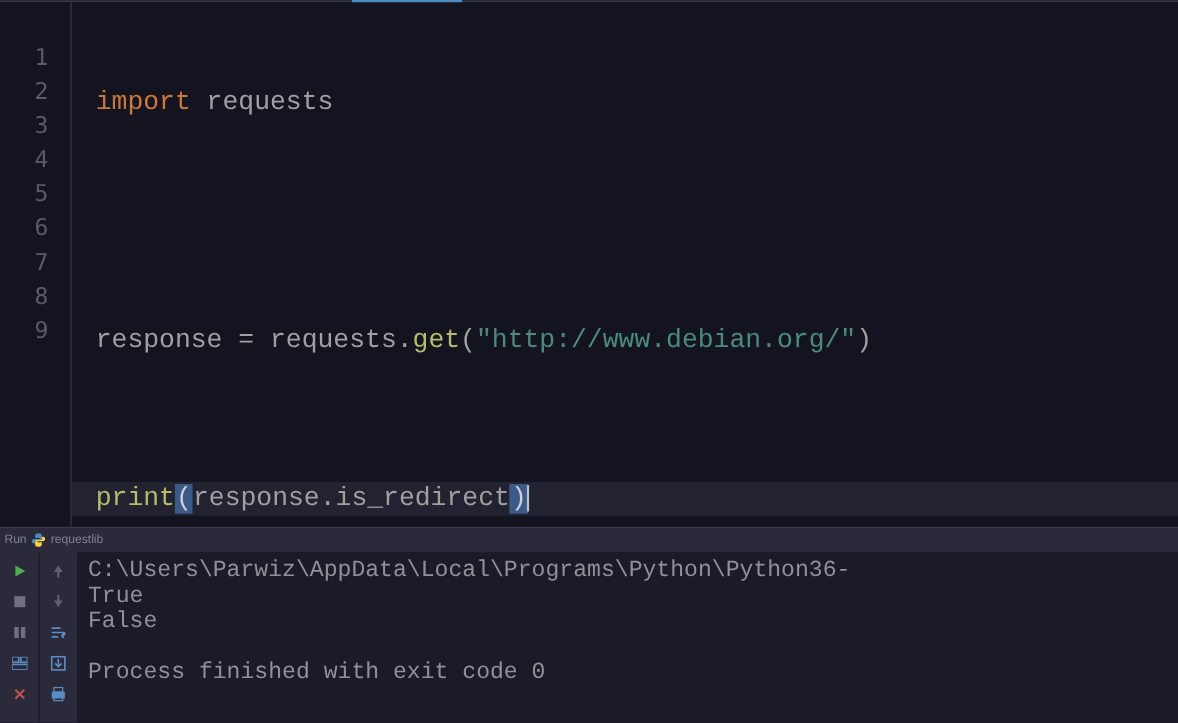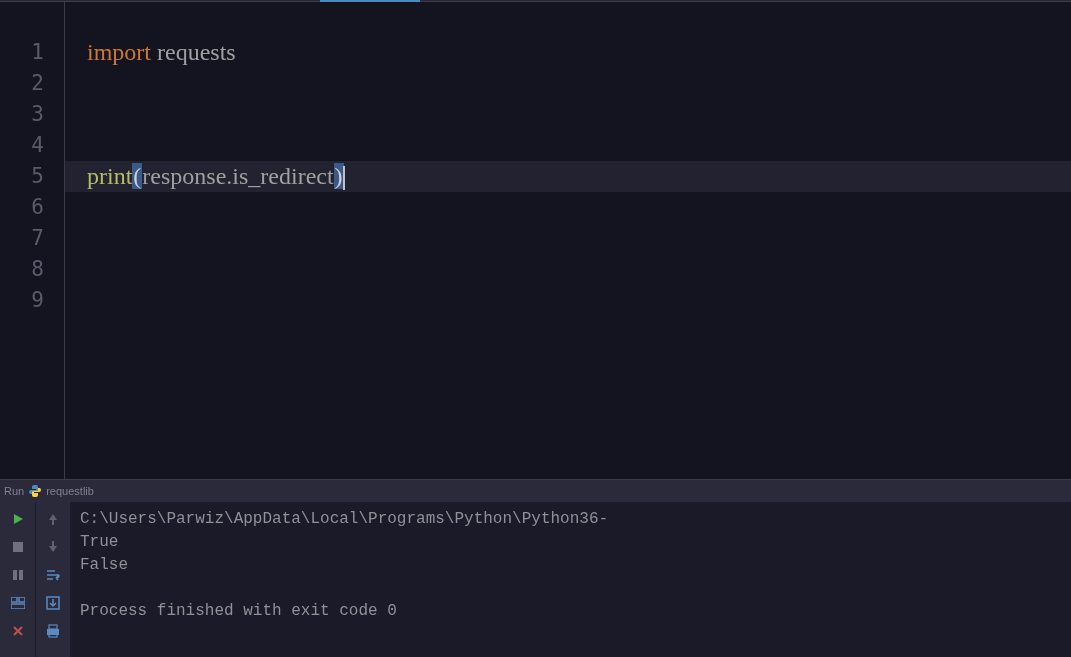--- a/index.html
+++ b/index.html
@@ -48,22 +48,23 @@
     .code-area {
       flex: 1;
       padding-top: 35px;
       padding-left: 22px;
       position: relative;
     }
     .code-line {
       font-size: 24px;
       line-height: 31px;
       white-space: pre;
-      font-family: Liberation Serif, serif;
+      font-family: Liberation Mono, monospace;
       position: relative;
+      margin-top: 41px;
     }
     .code-line.current {
       background: rgba(60, 60, 80, 0.35);
       margin-left: -22px;
       padding-left: 22px;
       margin-right: -400px;
       padding-right: 400px;
     }
     .kw { color: #cc7832; }
     .fn { color: #b5bd68; }
@@ -136,21 +137,21 @@
       height: 22px;
       display: flex;
       align-items: center;
       justify-content: center;
       cursor: pointer;
     }
     .console {
       flex: 1;
       padding: 6px 10px;
       font-family: 'Consolas', 'Courier New', monospace;
-      font-size: 16px;
+      font-size: 21px;
       line-height: 23px;
       color: #909098;
       white-space: pre;
       overflow: hidden;
     }
   </style>
 </head>
 <body>
 
 <div class="top-border">
@@ -166,20 +167,21 @@
     <div class="line-number">5</div>
     <div class="line-number">6</div>
     <div class="line-number">7</div>
     <div class="line-number">8</div>
     <div class="line-number">9</div>
   </div>
   <div class="code-area">
     <div class="code-line"><span class="kw">import</span> <span class="ident">requests</span></div>
     <div class="code-line">&nbsp;</div>
     <div class="code-line">&nbsp;</div>
+    <div class="code-line"><span class="ident">response</span> <span class="op">=</span> <span class="ident">requests</span><span class="dot">.</span><span class="fn">get</span><span class="paren">(</span><span class="str">"http://www.debian.org/"</span><span class="paren">)</span></div>
     <div class="code-line">&nbsp;</div>
     <div class="code-line current"><span class="fn">print</span><span class="paren-hl">(</span><span class="ident">response</span><span class="dot">.</span><span class="ident">is_redirect</span><span class="paren-hl">)</span><span class="cursor"></span></div>
     <div class="code-line">&nbsp;</div>
     <div class="code-line">&nbsp;</div>
   </div>
 </div>
 
 <div class="run-panel">
   <div class="run-header">
     <span class="run-header-label">Run</span>

